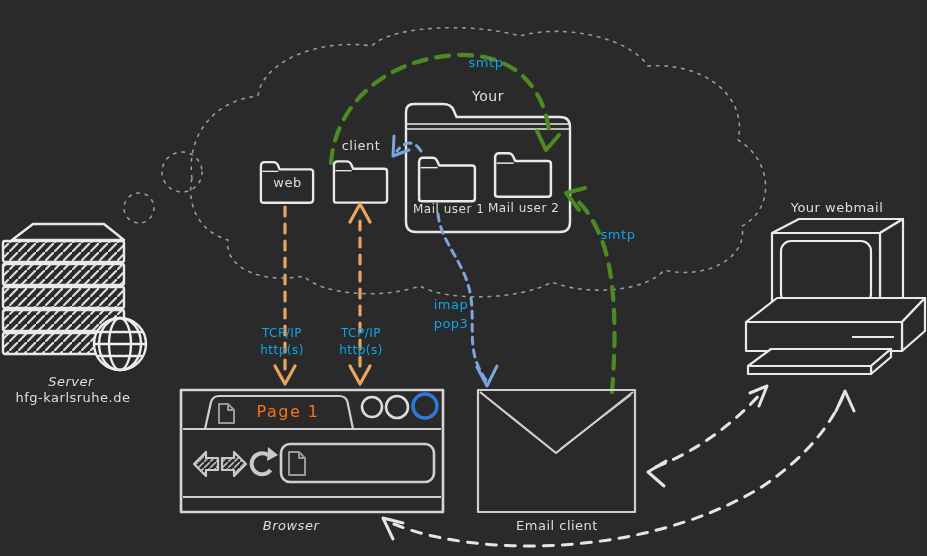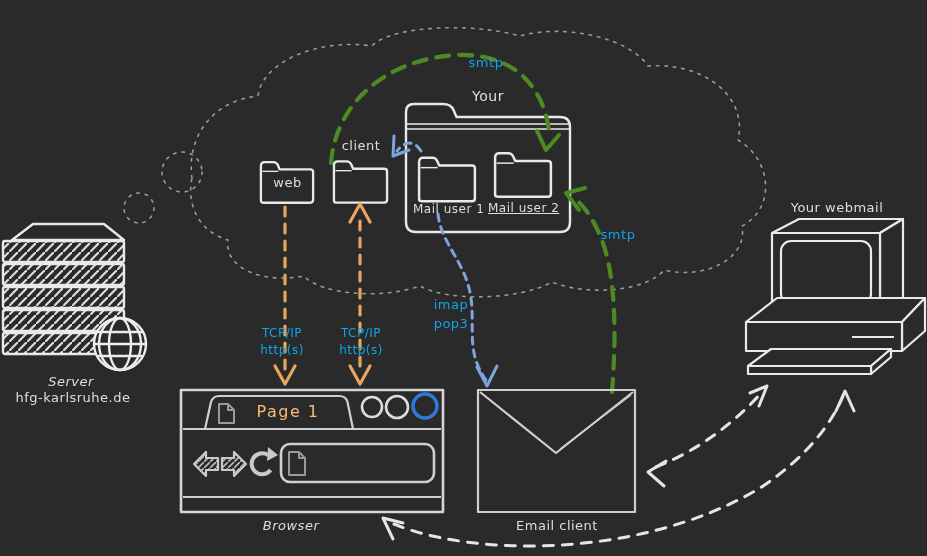--- a/index.html
+++ b/index.html
@@ -9,21 +9,21 @@
     font-family:"DejaVu Sans", sans-serif;
   }
   .stage svg { position:absolute; left:0; top:0; }
   .label {
     position:absolute; color:#dedede; font-size:13px;
     text-align:center; letter-spacing:0.5px; white-space:nowrap;
     user-select:none;
   }
   .label.small { font-size:12px; }
   .label.muted { color:#0ea5e9; }
-  .label.dim   { color:#fdba74; }
+  .label.dim   { color:#f97316; }
   .label.left  { text-align:center; }
   .two-line div { line-height:1.45; }
 </style>
 </head>
 <body>
 
 <div class="stage">
 
 <svg width="927" height="556" viewBox="0 0 927 556">
   <defs>
@@ -178,21 +178,21 @@
       <polygon points="871,366 891,349 891,357 871,374"></polygon>
       <rect x="748" y="366" width="123" height="8"></rect>
     </g>
   </g>
 </svg>
 
   <div class="label" style="left:260px; top:139px; width:55px;margin-top:36px;">web</div>
   <div class="label" style="left:330px; top:138px; width:62px;">client</div>
   <div class="label" style="left:455px; top:88px; width:66px; font-size:14px;">Your</div>
   <div class="label small" style="left:413px; top:202px; width:70px;">Mail user 1</div>
-  <div class="label small" style="left:488px; top:201px; width:70px;text-decoration:underline;">Mail user 2</div>
+  <div class="label small" style="left:488px; top:201px; width:70px;">Mail user 2</div>
 
   <div class="label muted" style="left:460px; top:55px; width:52px;">smtp</div>
   <div class="label muted" style="left:594px; top:227px; width:48px;">smtp</div>
 
   <div class="label muted small two-line" style="left:250px; top:325px; width:64px;">
     <div>TCP/IP</div>
     <div>http(s)</div>
   </div>
   <div class="label muted small two-line" style="left:329px; top:325px; width:64px;">
     <div>TCP/IP</div>

